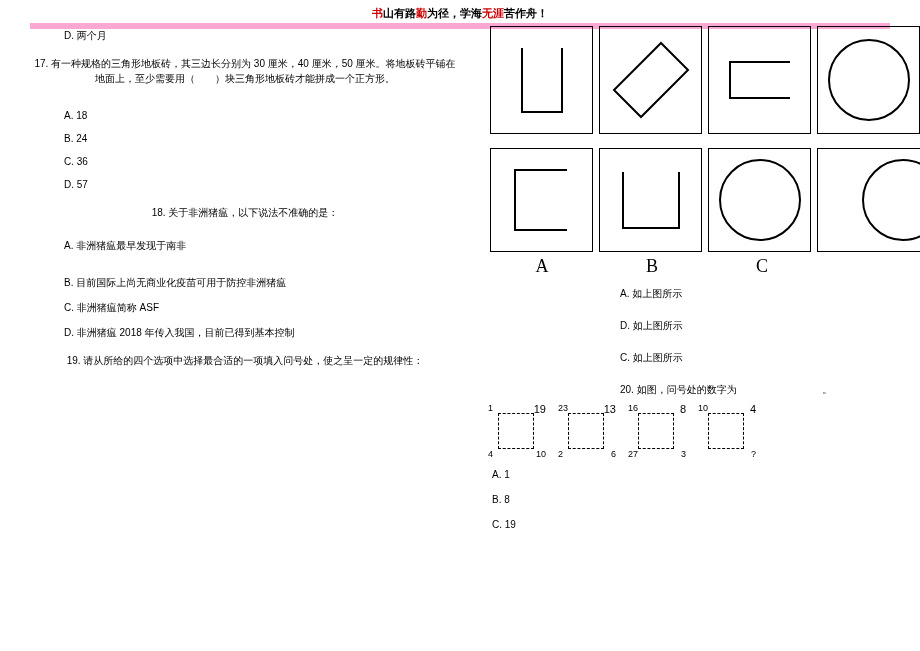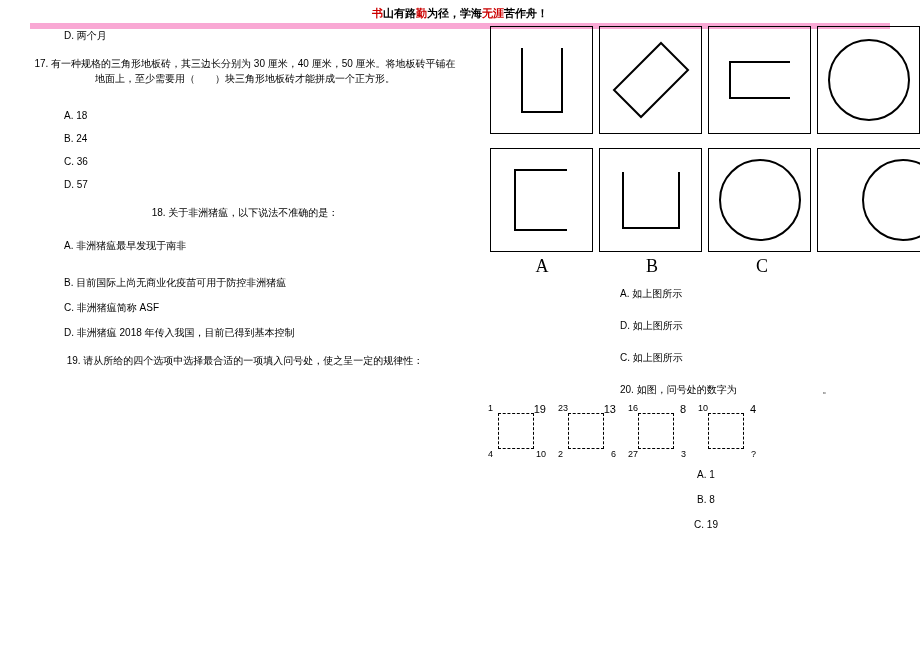--- a/index.html
+++ b/index.html
@@ -83,21 +83,21 @@
     .sq-inner {
       width: 36px; height: 36px;
       border: 1px dashed #000;
       position: absolute;
       left: 6px; top: 6px;
     }
     .sq .tl { position:absolute; left:-4px; top:-4px; font-size:9px; }
     .sq .tr { position:absolute; right:-6px; top:-4px; font-size:11px; }
     .sq .bl { position:absolute; left:-4px; bottom:-4px; font-size:9px; }
     .sq .br { position:absolute; right:-6px; bottom:-4px; font-size:9px; }
-    .q20-opts > div { margin-bottom: 14px; text-align: center; }
+    .q20-opts > div { margin-bottom: 14px; }
     svg { display:block; }
   </style>
 </head>
 <body>
 
 <div class="header">
   <span class="red">书</span><span>山有路</span><span class="red">勤</span><span>为径，学海</span><span class="red">无涯</span><span>苦作舟！</span>
 </div>
 
 <div class="left-col">

